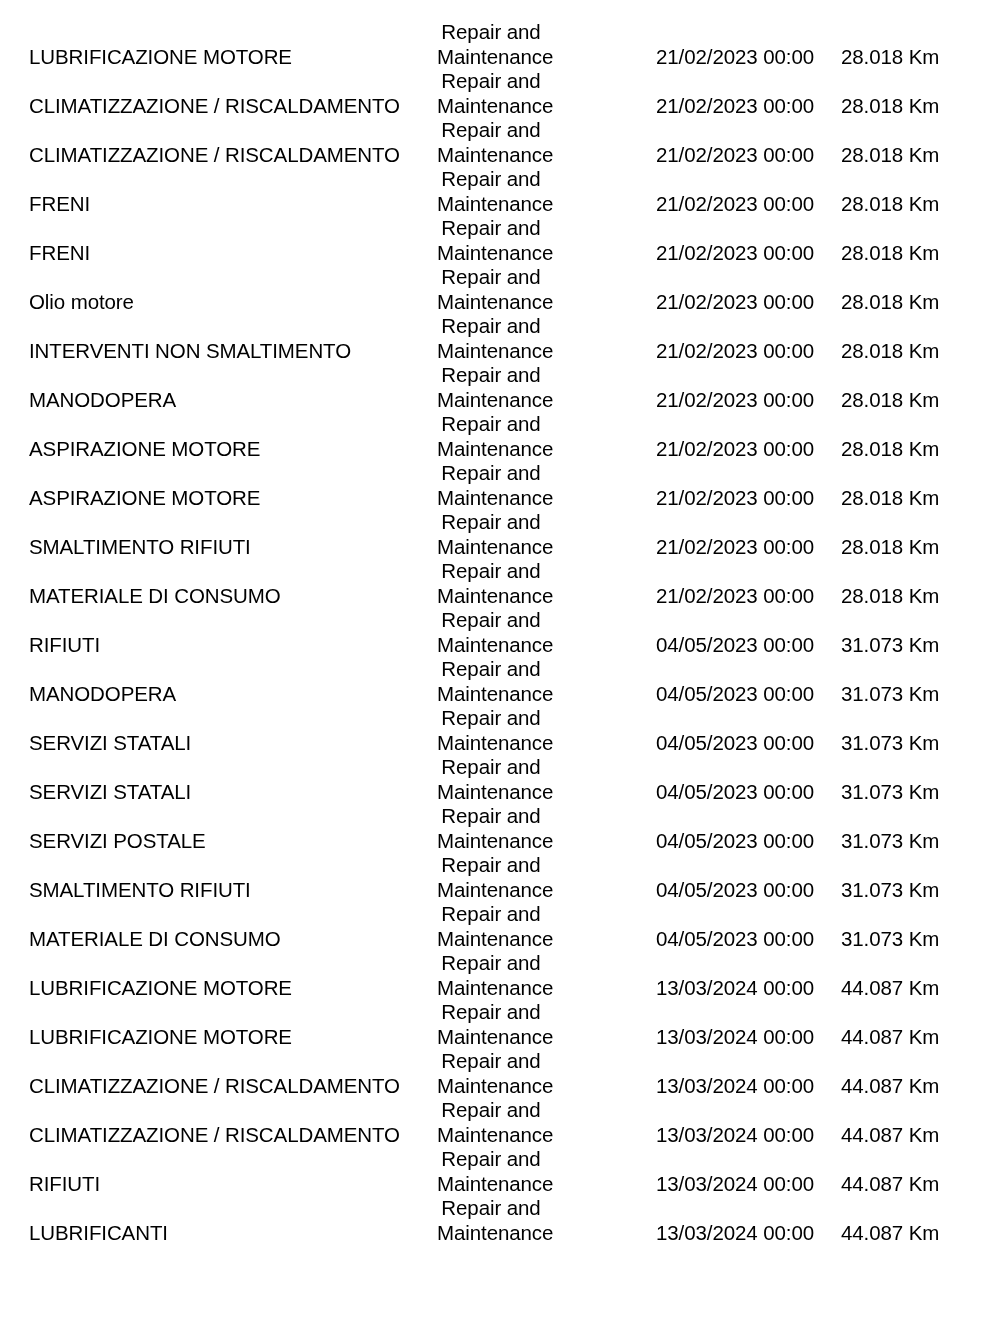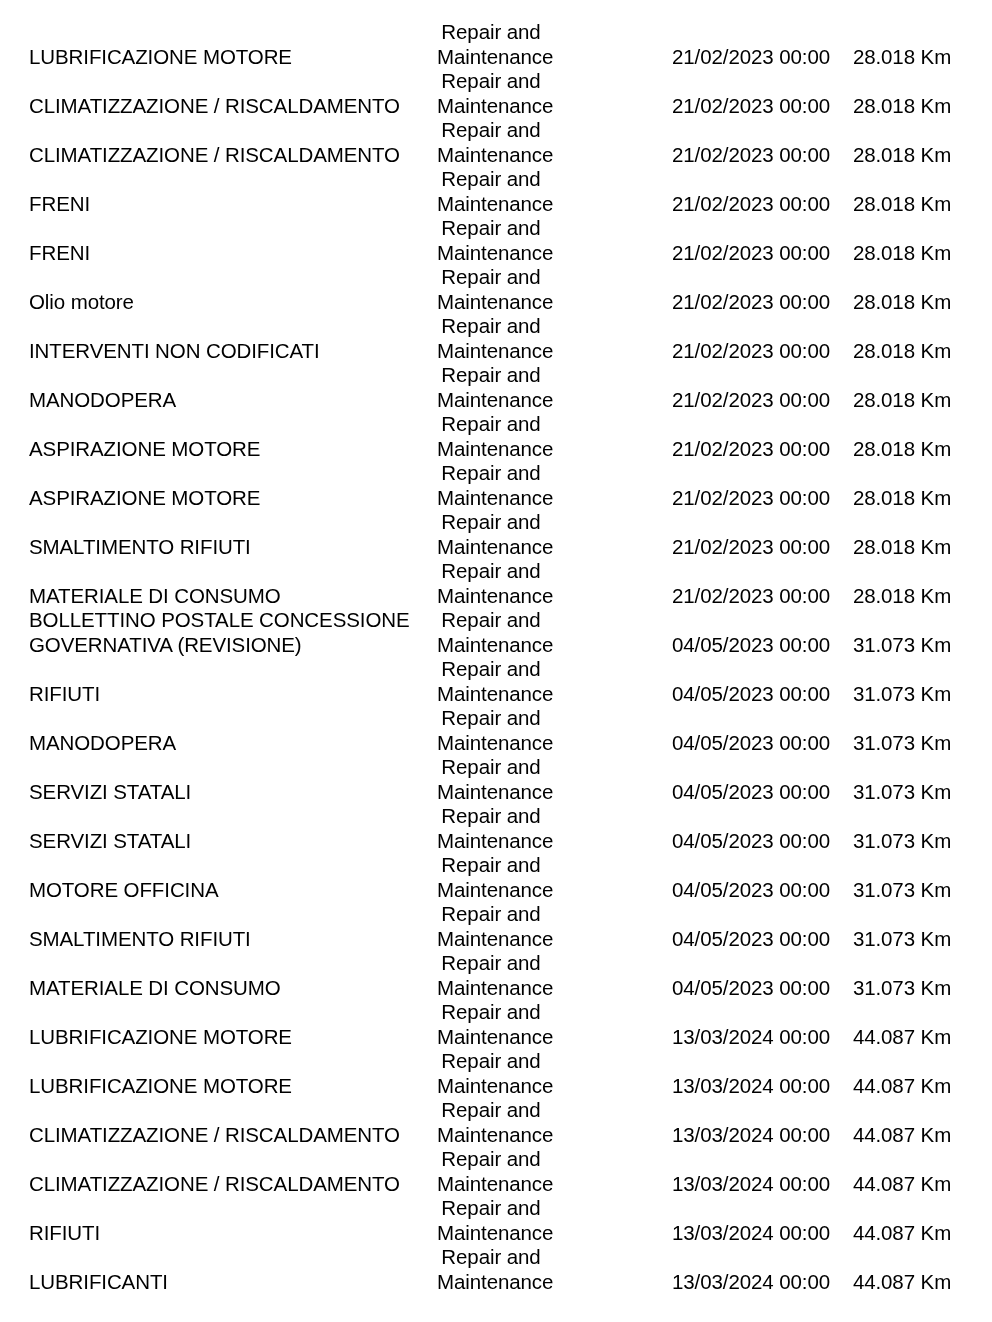--- a/index.html
+++ b/index.html
@@ -40,27 +40,27 @@
   }
   .col-type {
     width: 219px;
     padding-left: 0 !important;
     box-sizing: border-box;
     text-align: center;
   }
   .col-date {
     width: 185px;
     box-sizing: border-box;
-    text-align: right;
+    text-align: left;
     padding-right: 11px !important;
   }
   .col-km {
     width: 151px;
     box-sizing: border-box;
-    text-align: center;
+    text-align: left;
     padding-right: 29px !important;
   }
   
   .cell-mid {
     padding-top: 24.5px !important;
   }
   tr.row {
     height: 49px;
   }
   .top-spacer {
@@ -136,21 +136,21 @@
           <span class="desc-wrap">Olio motore</span>
         </td>
         <td class="col-type">
           <span class="type-wrap">Repair and Maintenance</span>
         </td>
         <td class="col-date cell-mid">21/02/2023 00:00</td>
         <td class="col-km cell-mid">28.018 Km</td>
       </tr>
       <tr class="row">
         <td class="col-desc cell-mid">
-          <span class="desc-wrap">INTERVENTI NON CODIFICATI</span>
+          <span class="desc-wrap">INTERVENTI NON SMALTIMENTO</span>
         </td>
         <td class="col-type">
           <span class="type-wrap">Repair and Maintenance</span>
         </td>
         <td class="col-date cell-mid">21/02/2023 00:00</td>
         <td class="col-km cell-mid">28.018 Km</td>
       </tr>
       <tr class="row">
         <td class="col-desc cell-mid">
           <span class="desc-wrap">MANODOPERA</span>
@@ -195,30 +195,20 @@
         <td class="col-desc cell-mid">
           <span class="desc-wrap">MATERIALE DI CONSUMO</span>
         </td>
         <td class="col-type">
           <span class="type-wrap">Repair and Maintenance</span>
         </td>
         <td class="col-date cell-mid">21/02/2023 00:00</td>
         <td class="col-km cell-mid">28.018 Km</td>
       </tr>
       <tr class="row">
-        <td class="col-desc">
-          <span class="desc-wrap">BOLLETTINO POSTALE CONCESSIONE GOVERNATIVA (REVISIONE)</span>
-        </td>
-        <td class="col-type">
-          <span class="type-wrap">Repair and Maintenance</span>
-        </td>
-        <td class="col-date cell-mid">04/05/2023 00:00</td>
-        <td class="col-km cell-mid">31.073 Km</td>
-      </tr>
-      <tr class="row">
         <td class="col-desc cell-mid">
           <span class="desc-wrap">RIFIUTI</span>
         </td>
         <td class="col-type">
           <span class="type-wrap">Repair and Maintenance</span>
         </td>
         <td class="col-date cell-mid">04/05/2023 00:00</td>
         <td class="col-km cell-mid">31.073 Km</td>
       </tr>
       <tr class="row">
@@ -246,21 +236,21 @@
           <span class="desc-wrap">SERVIZI STATALI</span>
         </td>
         <td class="col-type">
           <span class="type-wrap">Repair and Maintenance</span>
         </td>
         <td class="col-date cell-mid">04/05/2023 00:00</td>
         <td class="col-km cell-mid">31.073 Km</td>
       </tr>
       <tr class="row">
         <td class="col-desc cell-mid">
-          <span class="desc-wrap">MOTORE OFFICINA</span>
+          <span class="desc-wrap">SERVIZI POSTALE</span>
         </td>
         <td class="col-type">
           <span class="type-wrap">Repair and Maintenance</span>
         </td>
         <td class="col-date cell-mid">04/05/2023 00:00</td>
         <td class="col-km cell-mid">31.073 Km</td>
       </tr>
       <tr class="row">
         <td class="col-desc cell-mid">
           <span class="desc-wrap">SMALTIMENTO RIFIUTI</span>

